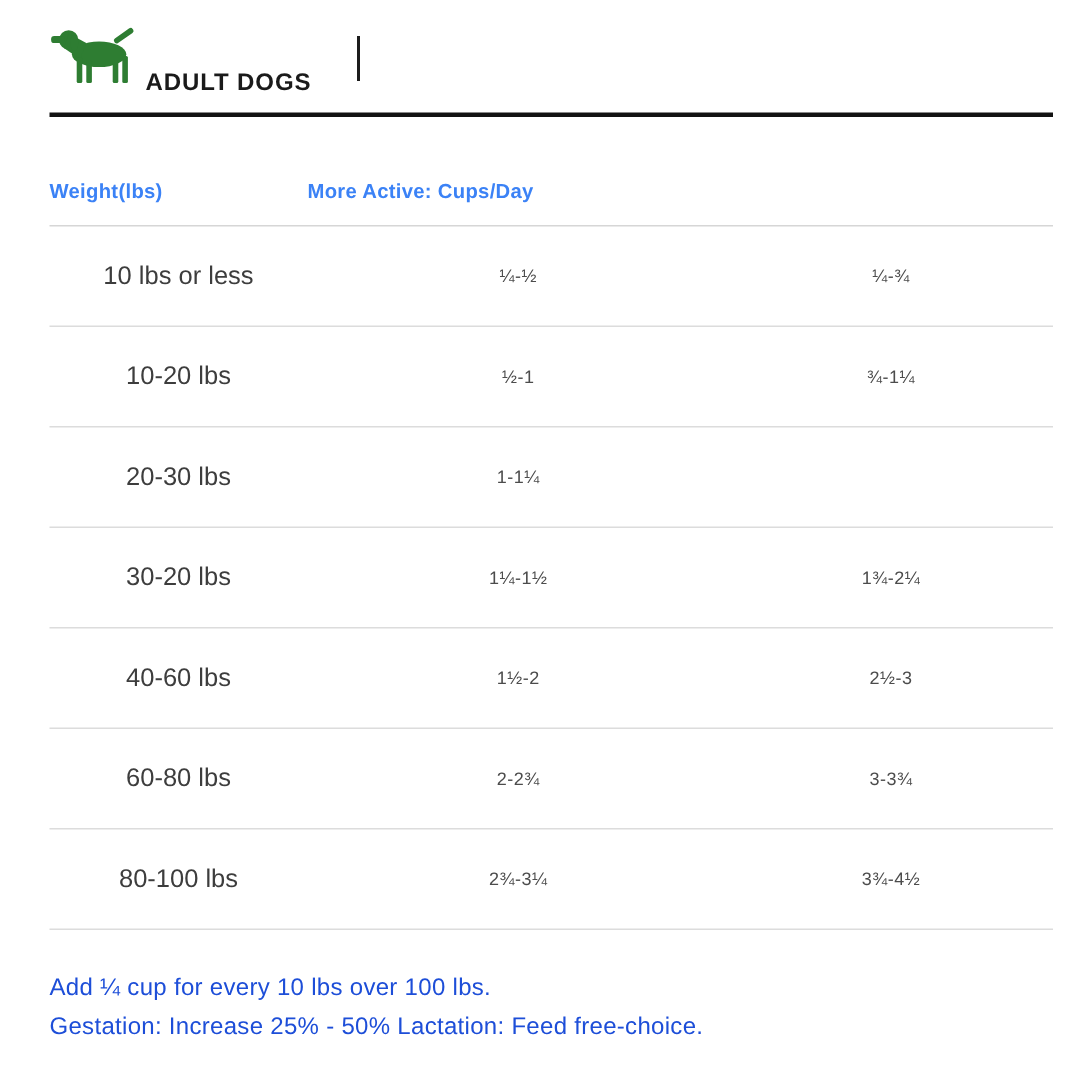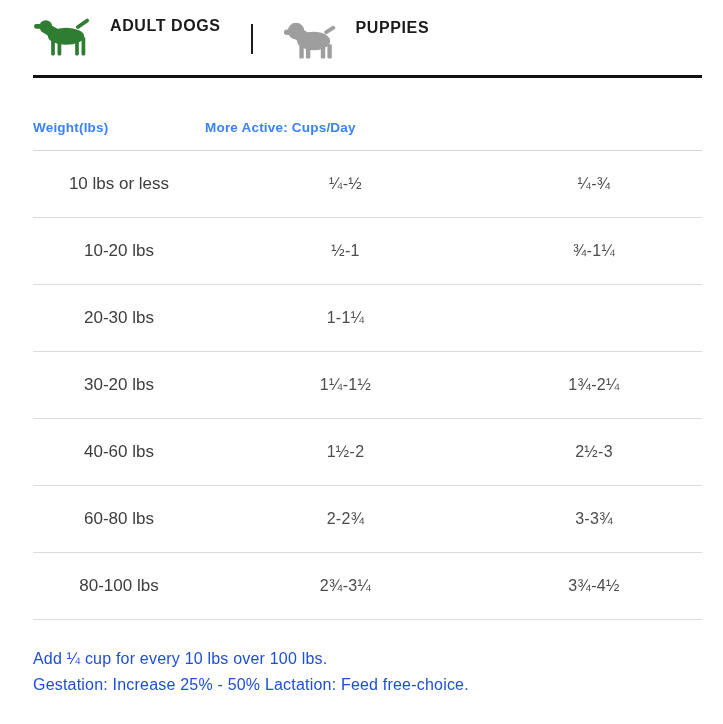--- a/index.html
+++ b/index.html
@@ -3,36 +3,36 @@
 <meta charset="utf-8">
 <style>
   * { margin:0; padding:0; box-sizing:border-box; }
   html,body { background:#ffffff; width:723px; height:724px; overflow:hidden; }
   body { font-family:"Liberation Sans", sans-serif; color:#3f3f3f; }
 
   .page { padding:14px 21px 0 33px; }
 
   
   .tabs { display:flex; align-items:center; height:54px; }
-  .tab { display:flex; align-items:flex-start; gap:13px; cursor:pointer; }
+  .tab { display:flex; align-items:flex-end; cursor:pointer; }
   .tab-label { font-size:16px; font-weight:700; letter-spacing:0.6px; color:#1a1a1a; }
   .tab-sep { width:2px; height:30px; background:#1c1c1c; margin:0 28px 4px 30px; }
   .dog-svg { display:block; }
 
   .rule { height:3px; background:#121212; margin-top:7px; }
 
   
   .grid-row { display:grid; grid-template-columns:172px 245px 1fr; align-items:center; }
   .thead { height:72px; align-items:end; padding-bottom:15px; }
   .th { font-size:13.5px; font-weight:700; color:#3b82f6; letter-spacing:0.2px; }
   .trow { height:67px; border-top:1px solid #dcdcdc;text-align:center; }
   .trow:first-child { border-top:1px solid #d6d6d6; }
   .tbody { border-bottom:1px solid #dcdcdc; }
   .td-weight { font-size:17px; color:#3d3d3d; }
-  .td-val { font-size:16px; color:#4c4c4c; letter-spacing:0.3px;margin-left:36px; }
+  .td-val { font-size:12px; color:#4c4c4c; letter-spacing:0.3px;margin-left:36px; }
 
   
   .notes { margin-top:26px; }
   .note { font-size:16px; color:#1d4ed8; line-height:26px; letter-spacing:0.2px; }
 </style>
 </head>
 <body>
 
 <div class="page">
 
@@ -50,37 +50,20 @@
           <rect x="79" y="43" width="7" height="29" rx="2"></rect>
           <rect x="91" y="38" width="7" height="34" rx="2"></rect>
           <rect x="90" y="12" width="28" height="7" rx="3" transform="rotate(-35 94 32)"></rect>
         </svg>
       </span>
       <span class="tab-label">ADULT DOGS</span>
     </div>
 
     <div class="tab-sep"></div>
 
-    <div class="tab">
-      <span>
-        <svg class="dog-svg" width="62" height="44" viewBox="0 0 110 80" fill="#9e9e9e">
-          <ellipse cx="58" cy="40" rx="30" ry="17"></ellipse>
-          <circle cx="26" cy="22" r="15"></circle>
-          <rect x="4" y="19" width="17" height="10" rx="5"></rect>
-          <polygon points="26,12 50,26 42,48 20,34"></polygon>
-          <ellipse cx="35" cy="26" rx="6" ry="11"></ellipse>
-          <rect x="32" y="48" width="8" height="24" rx="2"></rect>
-          <rect x="44" y="51" width="8" height="21" rx="2"></rect>
-          <rect x="71" y="51" width="8" height="21" rx="2"></rect>
-          <rect x="83" y="46" width="8" height="26" rx="2"></rect>
-          <rect x="82" y="20" width="22" height="7" rx="3" transform="rotate(-32 84 32)"></rect>
-        </svg>
-      </span>
-      <span class="tab-label">PUPPIES</span>
-    </div>
   </div>
 
   <div class="rule"></div>
 
   <div class="grid-row thead">
     <div class="th">Weight(lbs)</div>
     <div class="th">More Active: Cups/Day</div>
   </div>
 
   <div class="tbody">

